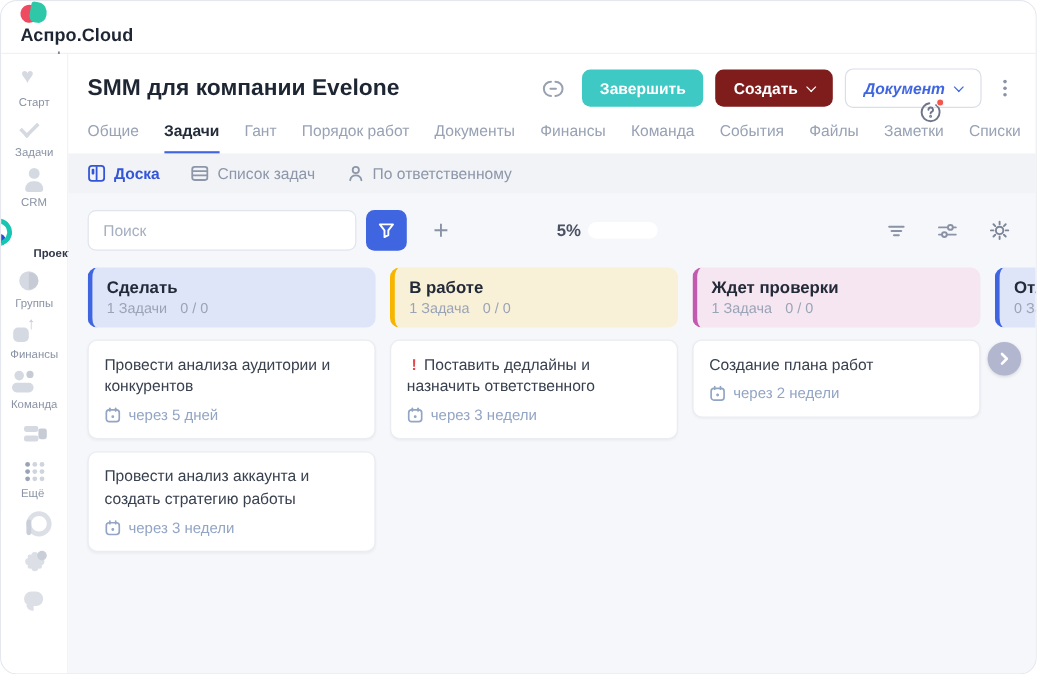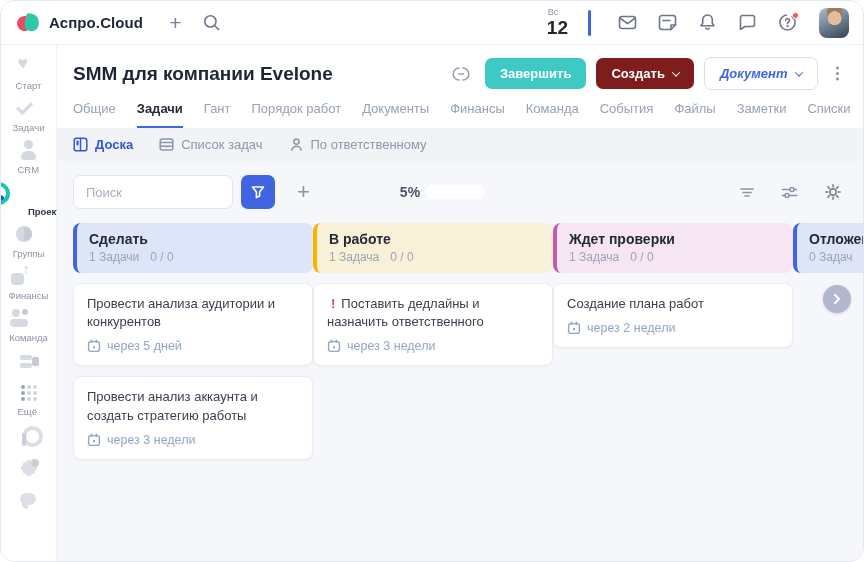--- a/index.html
+++ b/index.html
@@ -1,20 +1,20 @@
 <!DOCTYPE html>
 <html><head>
 <meta charset="utf-8">
 <style>
   html,body{margin:0;padding:0;background:#fff;font-family:"Liberation Sans",sans-serif;-webkit-font-smoothing:antialiased;}
   *{box-sizing:border-box;}
   .frame{width:864px;height:562px;border-radius:14px;overflow:hidden;border:1px solid #e4e7ee;background:#fff;position:relative;}
 
   
-  .topbar{height:44px;display:flex;align-items:center;padding:0 14px 0 16px;background:#fff;border-bottom:1px solid #eef1f5;}
+  .topbar{height:44px;display:flex;align-items:flex-start;padding:0 26px 0 16px;background:#fff;border-bottom:1px solid #eef1f5;flex-direction:column;}
   .logo{width:24px;height:20px;position:relative;margin-right:8px;flex:0 0 auto;}
   .logo::before{content:"";position:absolute;left:0;top:3px;width:15px;height:15px;background:#ee4b63;border-radius:50% 10% 50% 50%;transform:rotate(8deg);}
   .logo::after{content:"";position:absolute;left:8px;top:1px;width:14px;height:17px;background:#2ec8a8;border-radius:20% 75% 60% 45%;transform:rotate(10deg);}
   .brand{font-size:15px;font-weight:700;color:#1f2633;letter-spacing:.1px;}
   .tb-plus{font-size:21px;color:#7b8496;margin-left:26px;line-height:1;cursor:pointer;}
   .tb-ic{display:flex;align-items:center;justify-content:center;width:28px;height:28px;cursor:pointer;}
   .tb-ic svg{display:block;}
   .tb-search{margin-left:16px;}
   .tb-right{margin-left:auto;display:flex;align-items:center;gap:12px;}
   .cal{display:flex;flex-direction:column;align-items:flex-start;line-height:1;margin-right:2px;}
@@ -79,32 +79,32 @@
   .tab{font-size:13px;color:#98a2b4;padding-bottom:10px;border-bottom:2px solid rgba(0,0,0,0);cursor:pointer;white-space:nowrap;}
   .tab.active{color:#252c3a;font-weight:700;border-bottom-color:#3f65e0;}
 
   .viewbar{background:#f1f3f7;height:33px;display:flex;align-items:center;gap:26px;padding:16px 16px;}
   .view{display:flex;align-items:center;gap:7px;font-size:13px;color:#8d97a9;cursor:pointer;}
   .view.active{color:#3355d8;font-weight:700;}
   .view svg{display:block;}
 
   .board-wrap{flex:1;position:relative;padding:14px 0 0 16px;overflow:hidden;}
   .board-toolbar{display:flex;align-items:center;padding-right:20px;margin-bottom:14px;}
-  .search-input{width:160px;height:34px;border:1px solid #e0e4ec;border-radius:7px;background:#fff;padding:0 12px;font-size:13px;color:#3a4254;font-family:inherit;outline:none;}
+  .search-input{width:224px;height:34px;border:1px solid #e0e4ec;border-radius:7px;background:#fff;padding:0 12px;font-size:13px;color:#3a4254;font-family:inherit;outline:none;}
   .search-input::placeholder{color:#a6afc0;}
   .filter-btn{width:34px;height:34px;border-radius:7px;background:#3f65e0;border:none;margin-left:8px;display:flex;align-items:center;justify-content:center;cursor:pointer;}
   .add-btn{font-size:22px;color:#8a93a5;margin-left:16px;line-height:1;cursor:pointer;background:none;border:none;font-family:inherit;}
   .progress-wrap{display:flex;align-items:center;margin-left:84px;}
   .progress-label{font-size:14px;font-weight:700;color:#4b5263;}
   .progress-track{width:58px;height:14px;background:#fff;border-radius:7px;margin-left:6px;overflow:hidden;}
   .progress-fill{height:100%;background:#dfe4ef;border-radius:7px;}
   .board-tools{margin-left:auto;display:flex;align-items:center;gap:24px;}
   .board-tools .t-ic{cursor:pointer;display:flex;align-items:center;}
 
-  .kanban{display:flex;align-items:flex-start;}
+  .kanban{display:flex;gap:12px;align-items:flex-start;}
   .kcol{width:240px;flex:0 0 auto;}
   .col-head{border-radius:8px;border-left:4px solid;padding:8px 12px 9px;cursor:pointer;}
   .col-title{font-size:14px;font-weight:700;color:#232a38;}
   .col-meta{font-size:12px;color:#9aa4b6;margin-top:3px;display:flex;gap:11px;}
   .col-cards{margin-top:10px;display:flex;flex-direction:column;gap:10px;}
   .kcard{background:#fff;border:1px solid #e9ecf1;border-radius:8px;padding:11px 13px 12px;cursor:pointer;box-shadow:0 1px 2px rgba(16,24,40,.04);}
   .kcard-title{font-size:13px;color:#39414f;line-height:1.4;}
   .prio{color:#e5484d;font-weight:700;margin:0 6px 0 4px;}
   .kcard-due{margin-top:8px;display:flex;align-items:center;gap:6px;font-size:12.5px;color:#93a5c4;}
   .scroll-next{position:absolute;top:124px;right:12px;width:28px;height:28px;border-radius:50%;background:#b3b6cf;border:none;display:flex;align-items:center;justify-content:center;cursor:pointer;box-shadow:0 1px 3px rgba(16,24,40,.15);}

